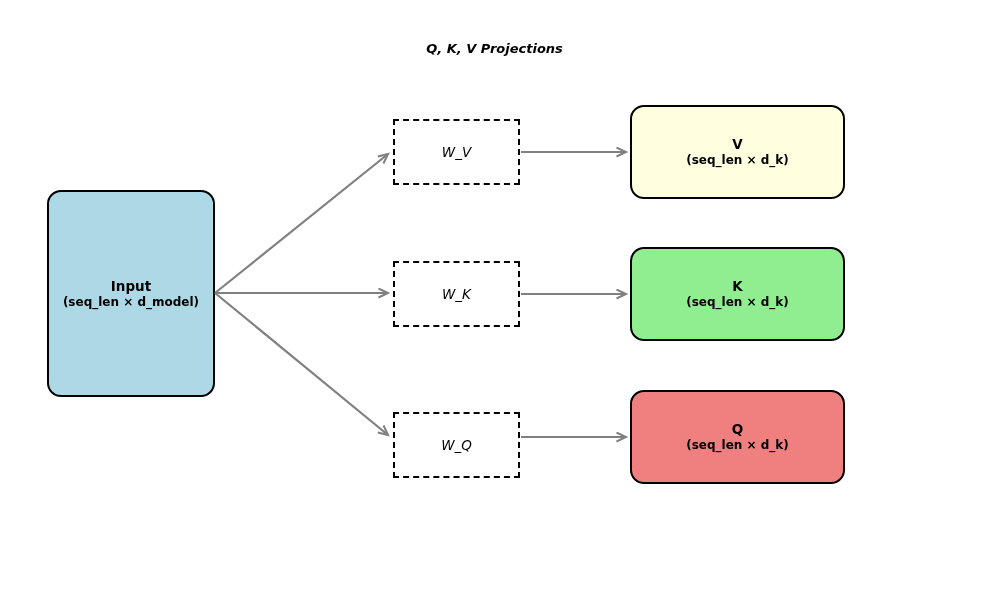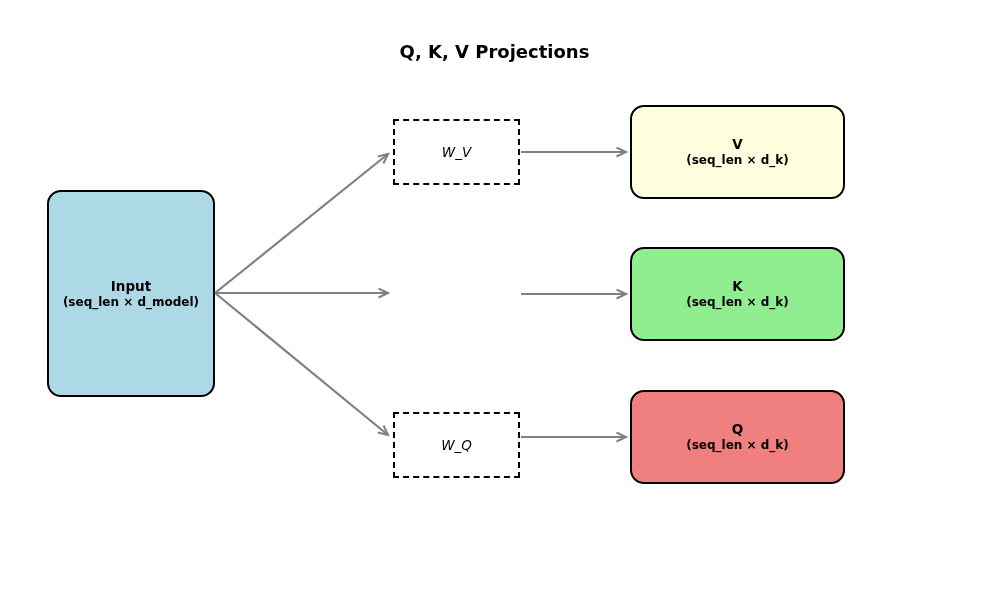--- a/index.html
+++ b/index.html
@@ -14,23 +14,24 @@
     height: 590px;
     background: #ffffff;
     overflow: hidden;
   }
   .diagram-title {
     position: absolute;
     left: 0;
     right: 0;
     top: 41px;
     text-align: center;
-    font-size: 18px;
+    font-size: 13px;
     font-weight: bold;
     color: #000000;
+    font-style: italic;
   }
   .node {
     position: absolute;
     box-sizing: border-box;
     display: flex;
     flex-direction: column;
     align-items: center;
     justify-content: center;
     text-align: left;
     z-index: 1;
@@ -92,20 +93,23 @@
   <div class="diagram-title">Q, K, V Projections</div>
 
   <div class="node solid-node input-node">
     <div class="label">Input</div>
     <div class="dims">(seq_len × d_model)</div>
   </div>
 
   <div class="node weight-node wv-node">
     <div class="label">W_V</div>
   </div>
+  <div class="node weight-node wk-node">
+    <div class="label">W_K</div>
+  </div>
   <div class="node weight-node wq-node">
     <div class="label">W_Q</div>
   </div>
 
   <div class="node solid-node v-node">
     <div class="label">V</div>
     <div class="dims">(seq_len × d_k)</div>
   </div>
   <div class="node solid-node k-node">
     <div class="label">K</div>

